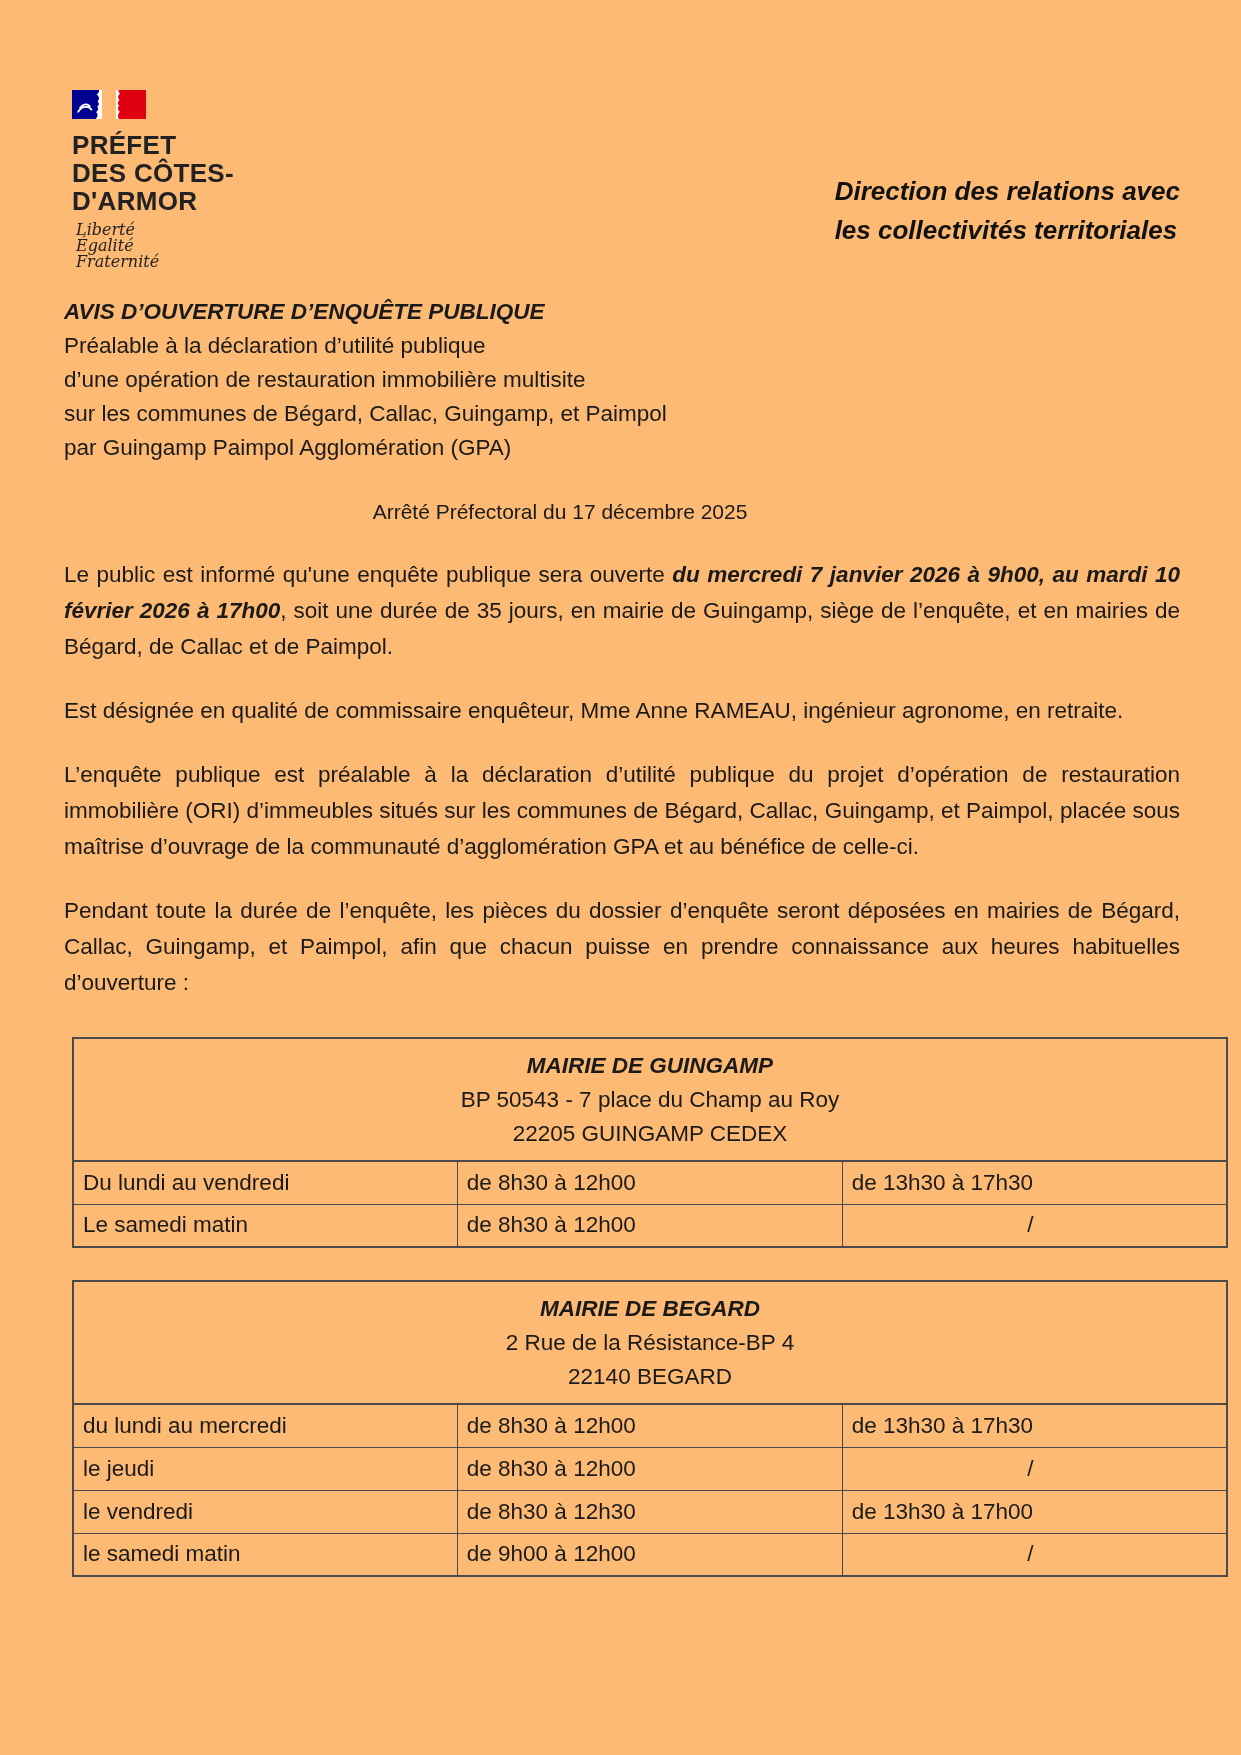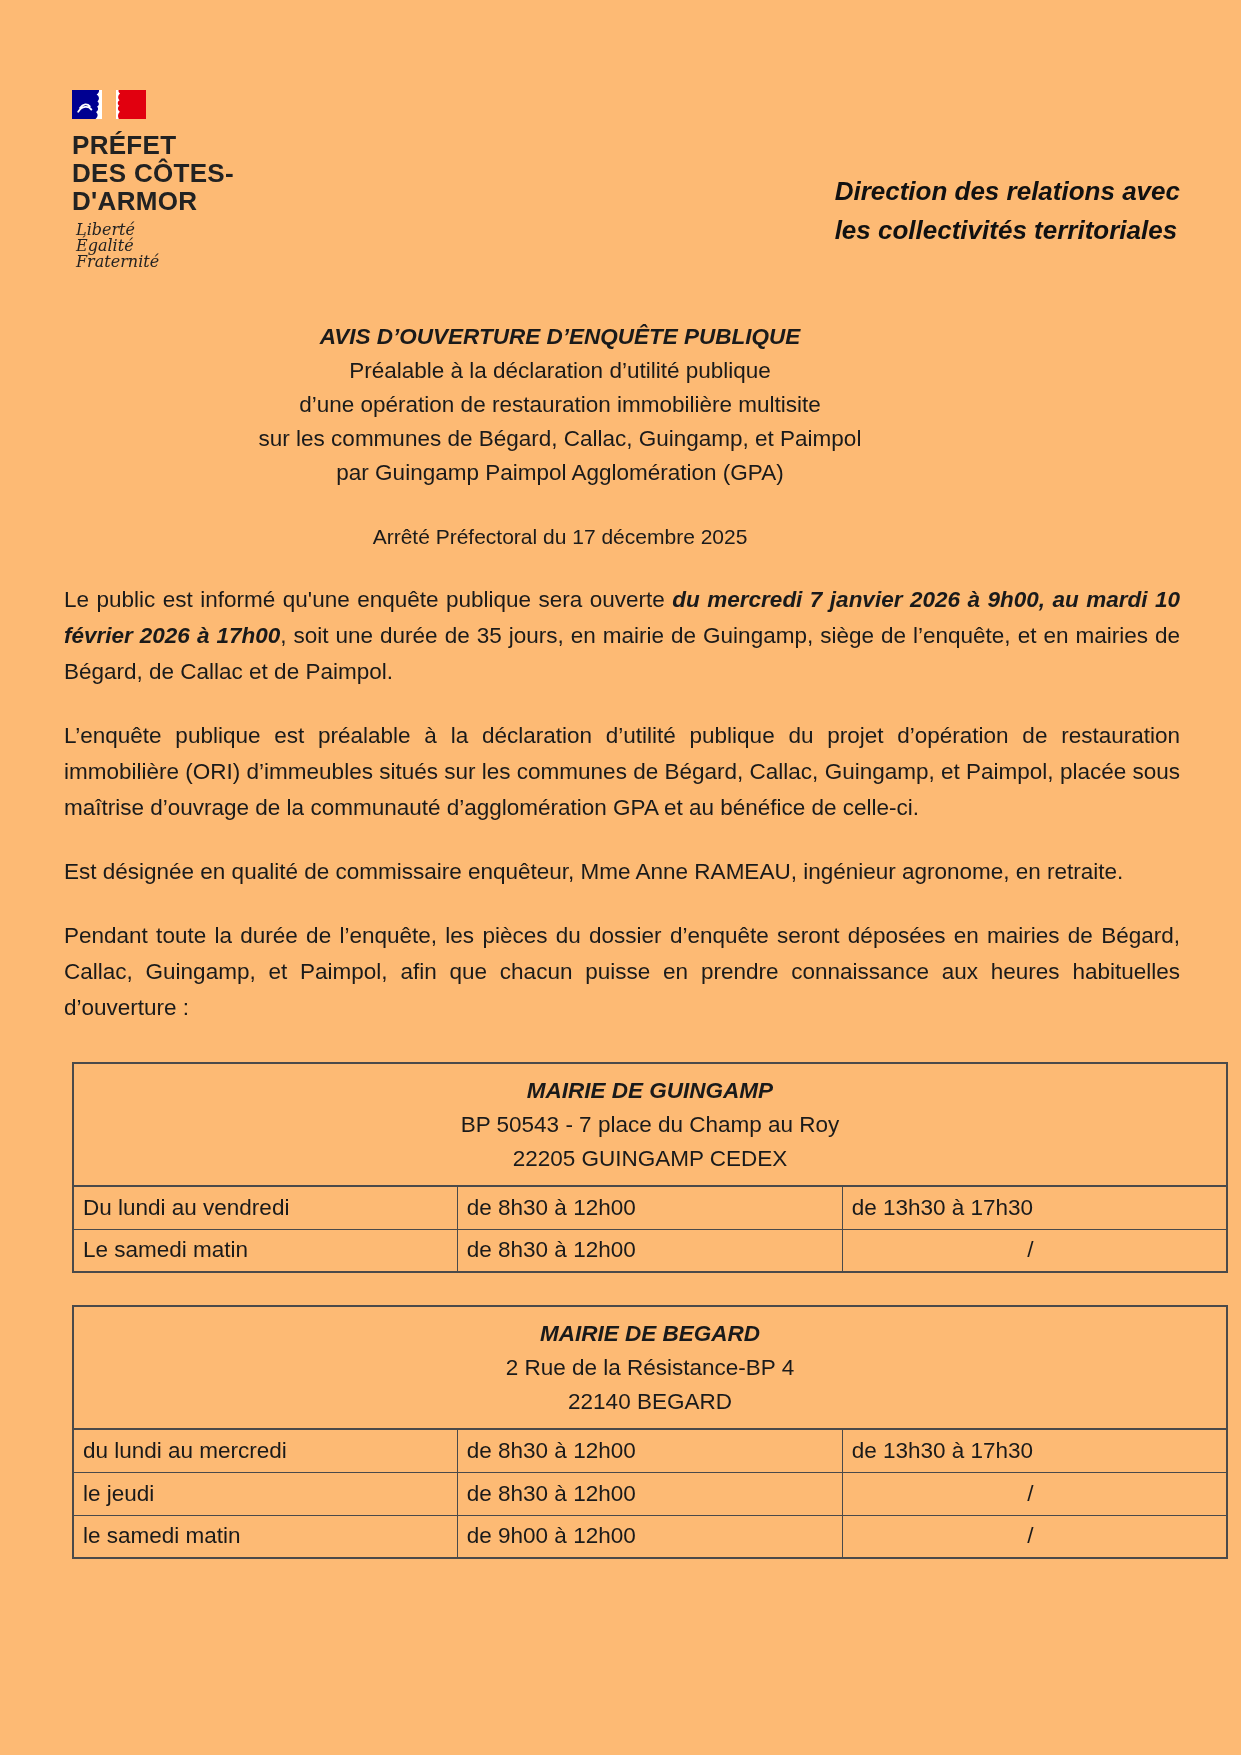--- a/index.html
+++ b/index.html
@@ -36,23 +36,23 @@
   }
   .direction {
     margin-top: 82px;
     font-weight: bold;
     font-style: italic;
     font-size: 26px;
     line-height: 39px;
     color: #111111;
   }
   .title-block {
-    margin-top: 50px;
+    margin-top: 25px;
     width: 992px;
-    text-align: center;
+    text-align: left;
     font-size: 22.5px;
     line-height: 34px;
   }
   .t-main { font-weight: bold; font-style: italic; }
   .arrete {
     margin-top: 30px;
     width: 992px;
     text-align: center;
     font-size: 21px;
     line-height: 34px;
@@ -137,23 +137,23 @@
     <div>Préalable à la déclaration d’utilité publique</div>
     <div>d’une opération de restauration immobilière multisite</div>
     <div>sur les communes de Bégard, Callac, Guingamp, et Paimpol</div>
     <div>par Guingamp Paimpol Agglomération (GPA)</div>
   </div>
 
   <div class="arrete">Arrêté Préfectoral du 17 décembre 2025</div>
 
   <p class="body"><span>Le public est informé qu'une enquête publique sera ouverte </span><span class="b-bi">du mercredi 7 janvier 2026 à 9h00, au mardi 10 février 2026 à 17h00</span><span>, soit une durée de 35 jours, en mairie de Guingamp, siège de l’enquête, et en mairies de Bégard, de Callac et de Paimpol.</span></p>
 
+  <p class="body">Est désignée en qualité de commissaire enquêteur, Mme Anne RAMEAU, ingénieur agronome, en retraite.</p>
+
   <p class="body">L’enquête publique est préalable à la déclaration d’utilité publique du projet d’opération de restauration immobilière (ORI) d’immeubles situés sur les communes de Bégard, Callac, Guingamp, et Paimpol, placée sous maîtrise d’ouvrage de la communauté d’agglomération GPA et au bénéfice de celle-ci.</p>
-
-  <p class="body">Est désignée en qualité de commissaire enquêteur, Mme Anne RAMEAU, ingénieur agronome, en retraite.</p>
 
   <p class="body">Pendant toute la durée de l’enquête, les pièces du dossier d’enquête seront déposées en mairies de Bégard, Callac, Guingamp, et Paimpol, afin que chacun puisse en prendre connaissance aux heures habituelles d’ouverture :</p>
 
   <table class="ot">
     <colgroup>
         <col style="width:33.3%">
         <col style="width:33.35%">
         <col style="width:33.35%">
       </colgroup>
     <tbody>
@@ -195,20 +195,25 @@
         <td class="cell">du lundi au mercredi</td>
         <td class="cell">de 8h30 à 12h00</td>
         <td class="cell">de 13h30 à 17h30</td>
       </tr>
       <tr>
         <td class="cell">le jeudi</td>
         <td class="cell">de 8h30 à 12h00</td>
         <td class="cell slash">/</td>
       </tr>
       <tr>
+        <td class="cell">le vendredi</td>
+        <td class="cell">de 8h30 à 12h30</td>
+        <td class="cell">de 13h30 à 17h00</td>
+      </tr>
+      <tr>
         <td class="cell">le samedi matin</td>
         <td class="cell">de 9h00 à 12h00</td>
         <td class="cell slash">/</td>
       </tr>
     </tbody>
   </table>
 
 </div>
 
 </body></html>

